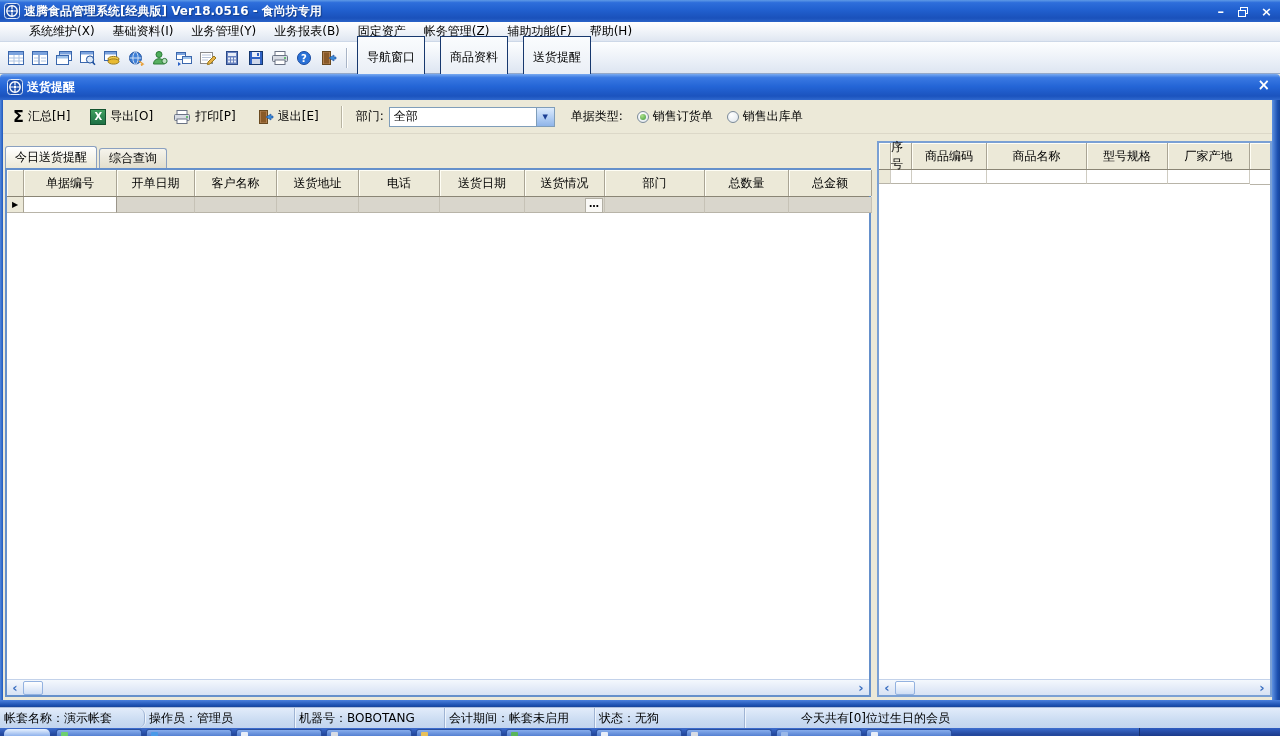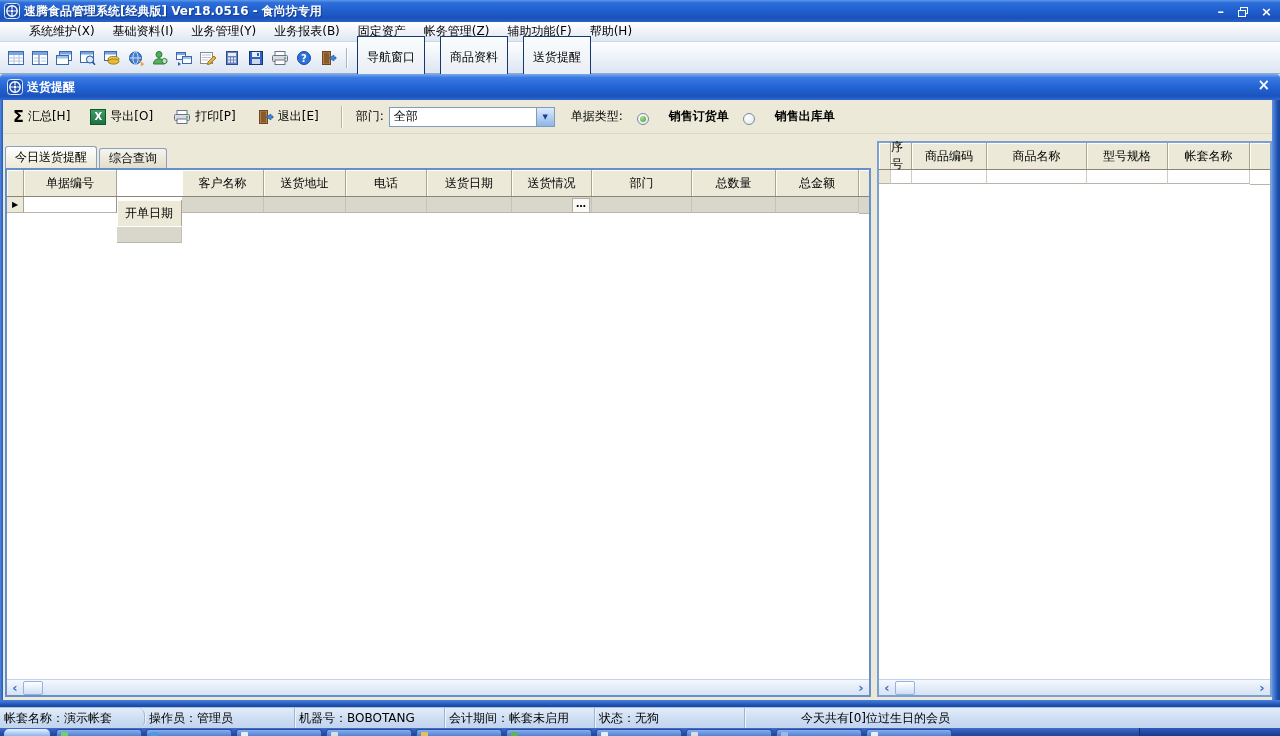--- a/index.html
+++ b/index.html
@@ -52,21 +52,21 @@
   .sigma{font-size:16px;font-weight:bold;line-height:1;}
   .excel-ic{width:14px;height:14px;background:linear-gradient(180deg,#3f9f5f,#1e7145);border:1px solid #14532f;
     color:#fff;font-weight:bold;font-size:10px;display:flex;align-items:center;justify-content:center;}
   .ctb-sep{width:1px;height:22px;background:#b8b4a2;box-shadow:1px 0 0 #fffef5;margin:0 14px 0 2px;}
   .combo{width:166px;height:20px;background:#fff;border:1px solid #7f9db9;display:flex;align-items:center;
     justify-content:space-between;margin-left:5px;box-sizing:border-box;padding-left:4px;}
   .combo-btn{width:17px;height:18px;background:linear-gradient(180deg,#dcebfd,#aecbf2 60%,#8fb4e8);
     border-left:1px solid #7f9db9;display:flex;align-items:center;justify-content:center;
     color:#1c3f94;font-size:7px;}
   .lbl{margin-left:16px;}
-  .radio-opt{display:flex;align-items:flex-end;gap:20px;margin-left:14px;font-weight:bold;}
+  .radio-opt{display:flex;align-items:center;gap:4px;margin-left:14px;}
   .radio{width:12px;height:12px;border-radius:50%;border:1px solid #7b8a99;background:radial-gradient(circle at 35% 30%,#fff,#dfe6ec);position:relative;box-sizing:border-box;}
   .radio.on:after{content:"";position:absolute;left:2px;top:2px;width:6px;height:6px;border-radius:50%;
     background:radial-gradient(circle at 35% 30%,#aee08a,#3f9a3f);}
 
   
   .tabs{position:absolute;left:2px;top:46px;height:22px;display:flex;align-items:flex-end;}
   .tab{box-sizing:border-box;border:1px solid #8aa0c0;border-bottom:none;border-radius:3px 3px 0 0;
     padding:0 9px;display:flex;align-items:center;background:linear-gradient(180deg,#ffffff,#ece9d8);cursor:default;}
   .tab.active{height:22px;z-index:3;}
   .tab.inactive{height:20px;margin-left:2px;background:linear-gradient(180deg,#f6f4ec,#e2decd);}
@@ -82,21 +82,21 @@
   .dcell.white{background:#fff;border-right:1px solid #9a958a;}
   .dcell.sel{background:#ece9d8;border-right:1px solid #a9a494;display:flex;align-items:center;justify-content:center;font-size:8px;color:#000;}
   .dfill{flex:1 1 auto;border-right:none;background:#d9d6cc;border-bottom:1px solid #b8b4a8;}
   .ellipsis-btn{position:absolute;right:1px;top:1px;width:16px;height:13px;background:#faf9f6;border:1px solid #b2afa4;
     font-size:10px;line-height:9px;text-align:center;font-weight:bold;}
   .rrow .dcell{background:#fff;border-right:1px solid #cfccc2;border-bottom:1px solid #b8b4a8;}
   .rrow .dcell.sel{background:#ece9d8;}
   .rrow .dfill{background:#fff;}
 
   
-  .lc0{width:17px;}.lc1{width:93px;}.lc2{width:65px;margin-top:30px;}.lc3{width:82px;}.lc4{width:82px;}
+  .lc0{width:17px;}.lc1{width:93px;}.lc2{width:78px;}.lc3{width:82px;}.lc4{width:82px;}
   .lc5{width:81px;}.lc6{width:85px;}.lc7{width:80px;}.lc8{width:100px;}.lc9{width:84px;}.lc10{width:83px;}
   
   .rc0{width:12px;}.rc1{width:21px;}.rc2{width:75px;}.rc3{width:100px;}.rc4{width:81px;}.rc5{width:82px;}
 
   .h26{height:26px;}.h16{height:16px;}.h14{height:14px;}
 
   
   .hscroll{position:absolute;left:0;right:0;bottom:0;height:16px;
     background:linear-gradient(180deg,#f4f8fd,#e2eaf7 60%,#d8e3f4);border-top:1px solid #c3d2ea;
     display:flex;align-items:center;box-sizing:border-box;padding:0 1px;}
@@ -392,21 +392,21 @@
         </div>
       </div>
 
       <div class="grid-panel" style="left:874px;top:41px;width:395px;height:556px;border-color:#7aa0d4;">
         <div class="grid-head h26">
           <span class="hcell rc0 h26"></span>
           <span class="hcell rc1 h26">序号</span>
           <span class="hcell rc2 h26">商品编码</span>
           <span class="hcell rc3 h26">商品名称</span>
           <span class="hcell rc4 h26">型号规格</span>
-          <span class="hcell rc5 h26">帐套名称</span>
+          <span class="hcell rc5 h26">厂家产地</span>
           <span class="hcell hfill h26"></span>
         </div>
         <div class="grid-row rrow h14">
           <span class="dcell sel rc0 h14"></span>
           <span class="dcell rc1 h14"></span>
           <span class="dcell rc2 h14"></span>
           <span class="dcell rc3 h14"></span>
           <span class="dcell rc4 h14"></span>
           <span class="dcell rc5 h14"></span>
           <span class="dfill h14"></span>

